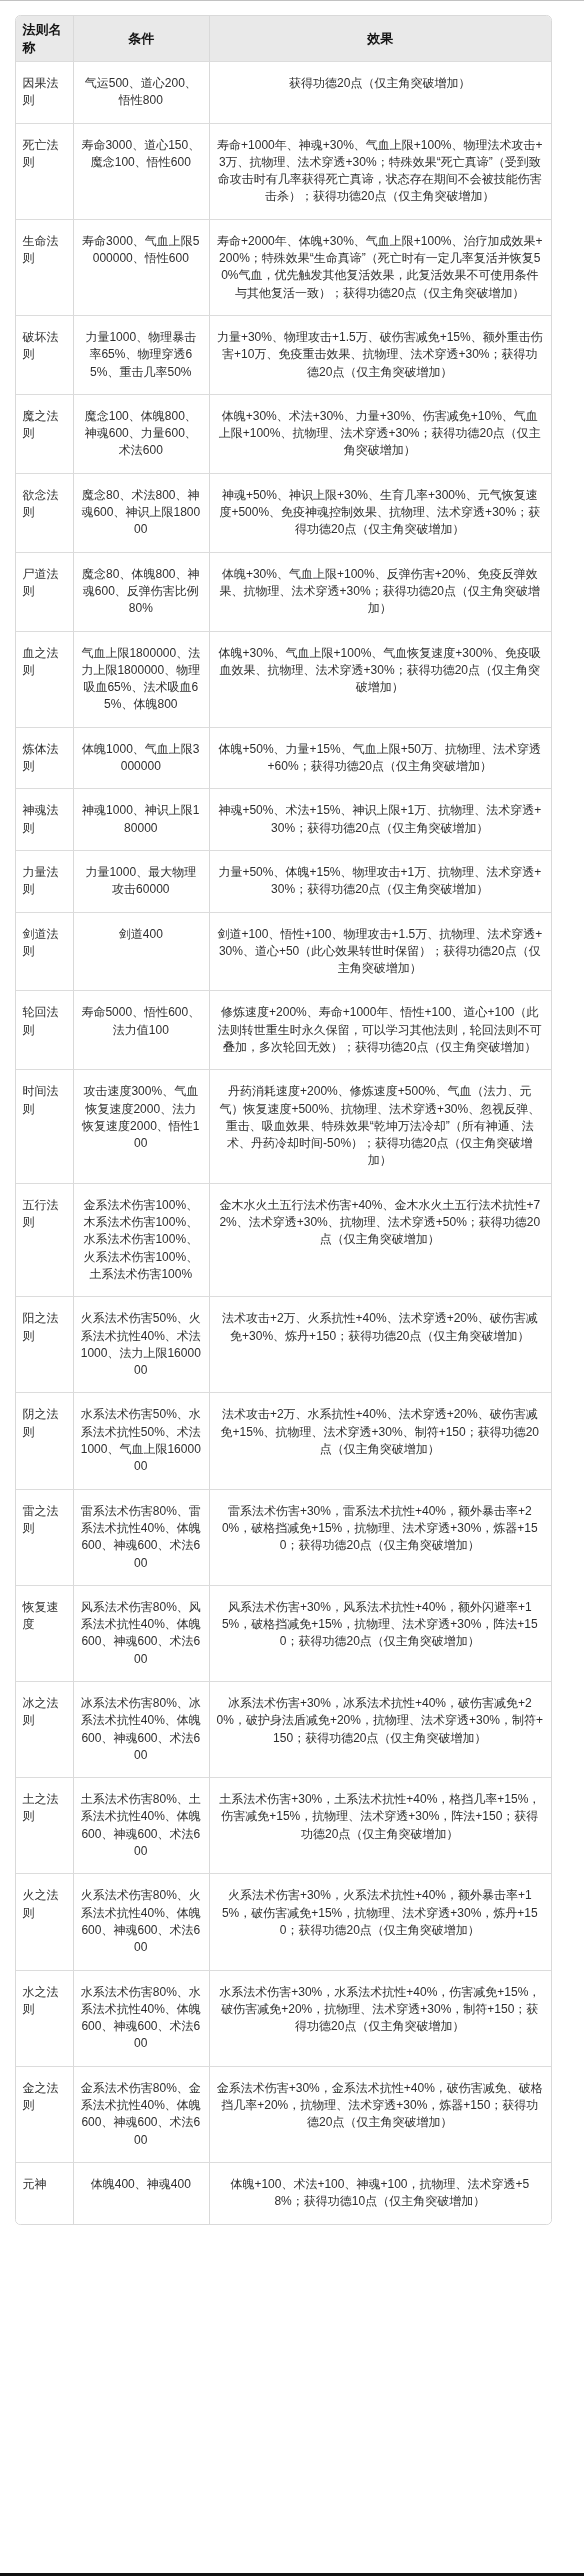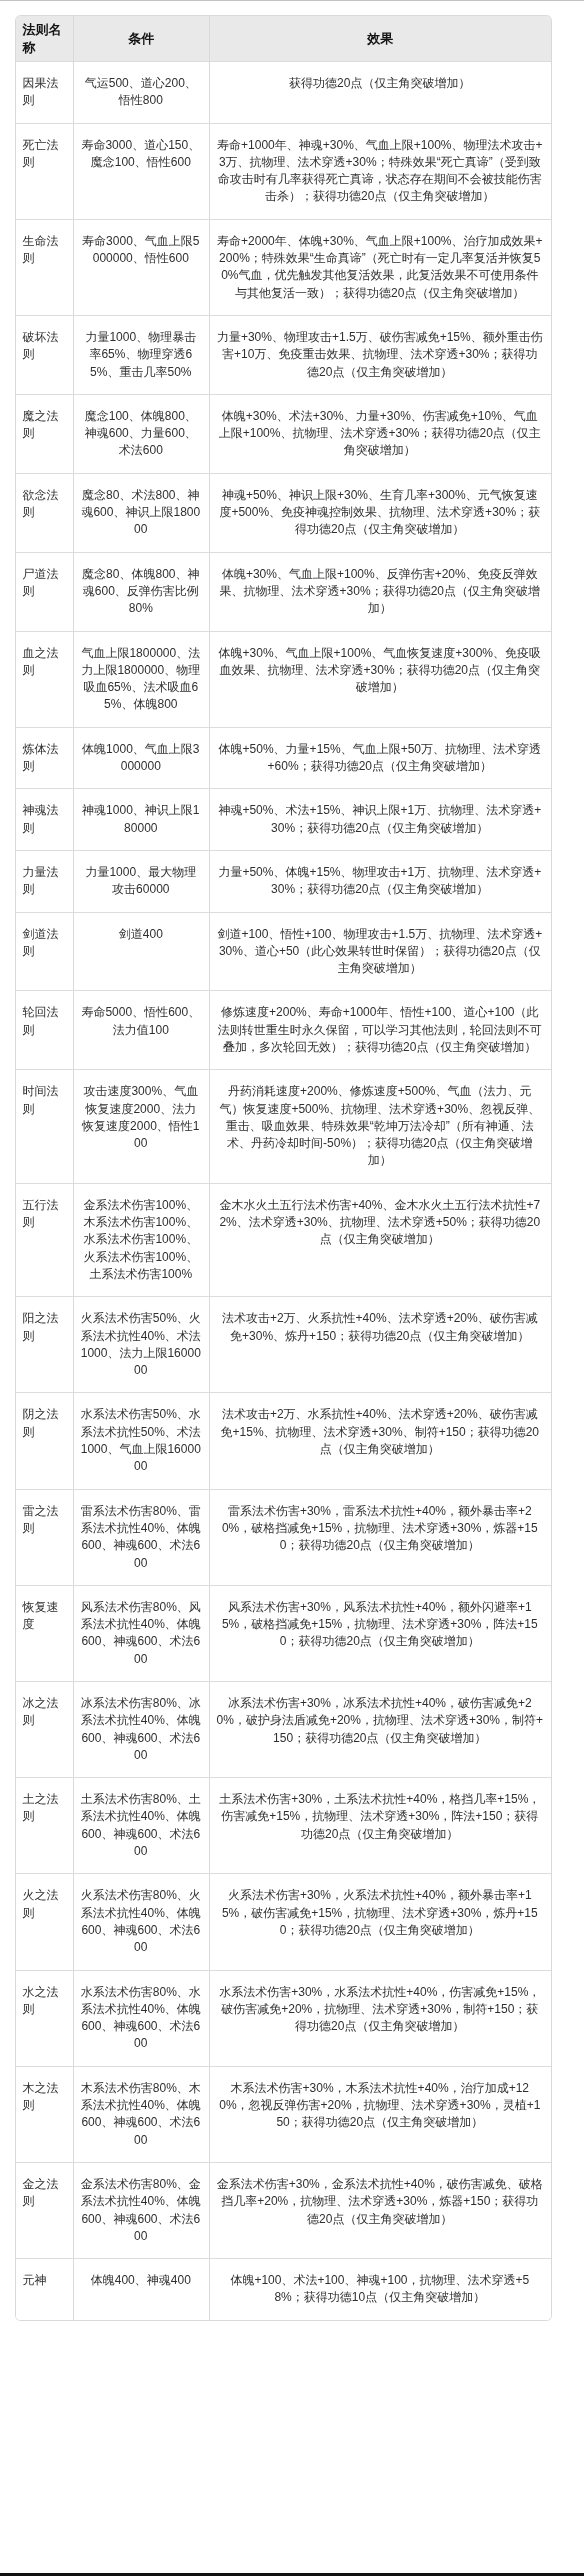--- a/index.html
+++ b/index.html
@@ -203,25 +203,20 @@
             <td>火之法则</td>
             <td>火系法术伤害80%、火系法术抗性40%、体魄600、神魂600、术法600</td>
             <td>火系法术伤害+30%，火系法术抗性+40%，额外暴击率+15%，破伤害减免+15%，抗物理、法术穿透+30%，炼丹+150；获得功德20点（仅主角突破增加）</td>
           </tr>
           <tr>
             <td>水之法则</td>
             <td>水系法术伤害80%、水系法术抗性40%、体魄600、神魂600、术法600</td>
             <td>水系法术伤害+30%，水系法术抗性+40%，伤害减免+15%，破伤害减免+20%，抗物理、法术穿透+30%，制符+150；获得功德20点（仅主角突破增加）</td>
           </tr>
           <tr>
-            <td>木之法则</td>
-            <td>木系法术伤害80%、木系法术抗性40%、体魄600、神魂600、术法600</td>
-            <td>木系法术伤害+30%，木系法术抗性+40%，治疗加成+120%，忽视反弹伤害+20%，抗物理、法术穿透+30%，灵植+150；获得功德20点（仅主角突破增加）</td>
-          </tr>
-          <tr>
             <td>金之法则</td>
             <td>金系法术伤害80%、金系法术抗性40%、体魄600、神魂600、术法600</td>
             <td>金系法术伤害+30%，金系法术抗性+40%，破伤害减免、破格挡几率+20%，抗物理、法术穿透+30%，炼器+150；获得功德20点（仅主角突破增加）</td>
           </tr>
           <tr>
             <td>元神</td>
             <td>体魄400、神魂400</td>
             <td>体魄+100、术法+100、神魂+100，抗物理、法术穿透+58%；获得功德10点（仅主角突破增加）</td>
           </tr>
         </tbody>

